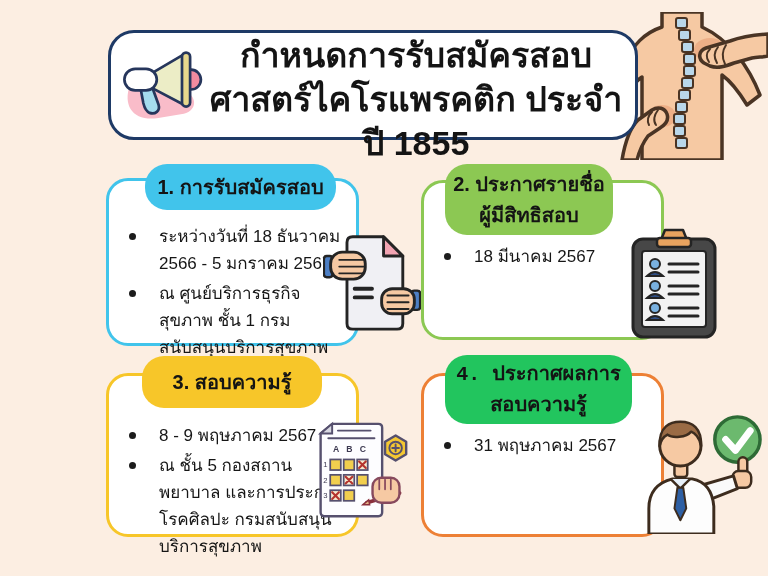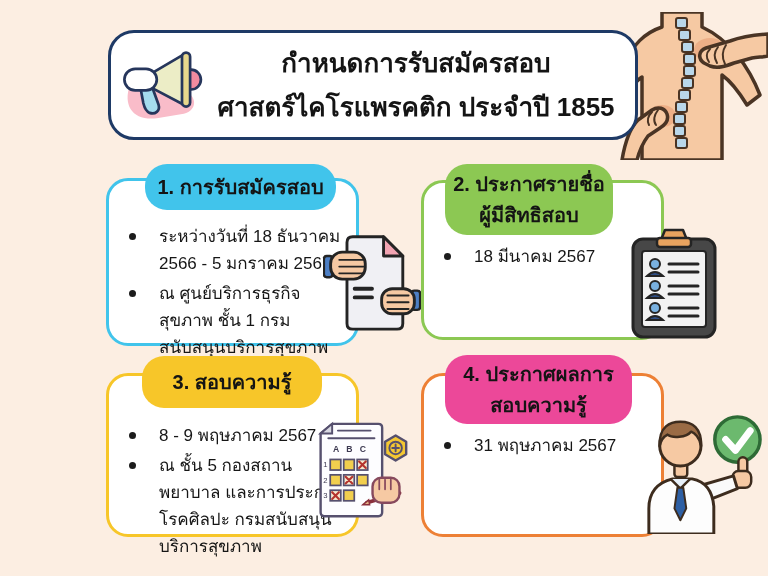--- a/index.html
+++ b/index.html
@@ -10,41 +10,41 @@
   }
   
   .banner{
     position:absolute;left:108px;top:30px;width:524px;height:104px;
     background:#ffffff;border:3px solid #1e3a66;border-radius:26px;z-index:2;
   }
   .banner-icon{position:absolute;left:8px;top:7px;width:90px;height:90px;}
   .banner-icon svg{width:100%;height:100%;display:block;}
   .banner-text{
     position:absolute;left:96px;right:10px;top:0;bottom:0;
-    display:flex;flex-direction:column;justify-content:center;
-    text-align:center;font-weight:bold;font-size:26px;line-height:44px;color:#141414;
+    display:flex;flex-direction:column;
+    text-align:center;font-weight:bold;font-size:34px;line-height:44px;color:#141414;
   }
   
   .back-art{position:absolute;left:592px;top:12px;width:176px;height:148px;z-index:1;}
   .back-art svg{width:100%;height:100%;display:block;}
   
   .card{position:absolute;background:#fff;border-radius:22px;z-index:2;}
   .card1{left:106px;top:178px;width:247px;height:162px;border:3px solid #41c4eb;}
   .card2{left:421px;top:180px;width:237px;height:154px;border:3px solid #8cc853;}
   .card3{left:106px;top:373px;width:247px;height:158px;border:3px solid #f7c629;}
   .card4{left:421px;top:373px;width:237px;height:158px;border:3px solid #ed8035;}
   .chip{
     position:absolute;border-radius:22px;z-index:4;
     display:flex;flex-direction:column;justify-content:center;align-items:center;
     text-align:center;font-weight:bold;font-size:20px;line-height:31px;color:#141414;
   }
   .chip1{left:36px;top:-17px;width:191px;height:46px;background:#41c4eb;}
   .chip2{left:21px;top:-19px;width:168px;height:71px;background:#8cc853;}
   .chip3{left:33px;top:-20px;width:180px;height:52px;background:#f7c629;}
-  .chip4{left:21px;top:-21px;width:187px;height:69px;background:#ec4899;}
+  .chip4{left:21px;top:-21px;width:187px;height:69px;background:#22c55e;font-family:Liberation Mono, monospace;}
   .bullets{position:absolute;left:14px;right:6px;margin:0;padding:0;list-style:none;}
   .card1 .bullets{top:42px;}
   .card2 .bullets{top:60px;}
   .card3 .bullets{top:46px;}
   .card4 .bullets{top:56px;}
   .bullet{display:flex;gap:23px;font-size:17px;line-height:27px;margin-bottom:3px;}
   .dot{flex:0 0 auto;width:7px;height:7px;border-radius:50%;background:#1c1c1c;margin-top:10px;margin-left:6px;}
   .btxt{display:block;}
   
   .icon{position:absolute;z-index:5;}

